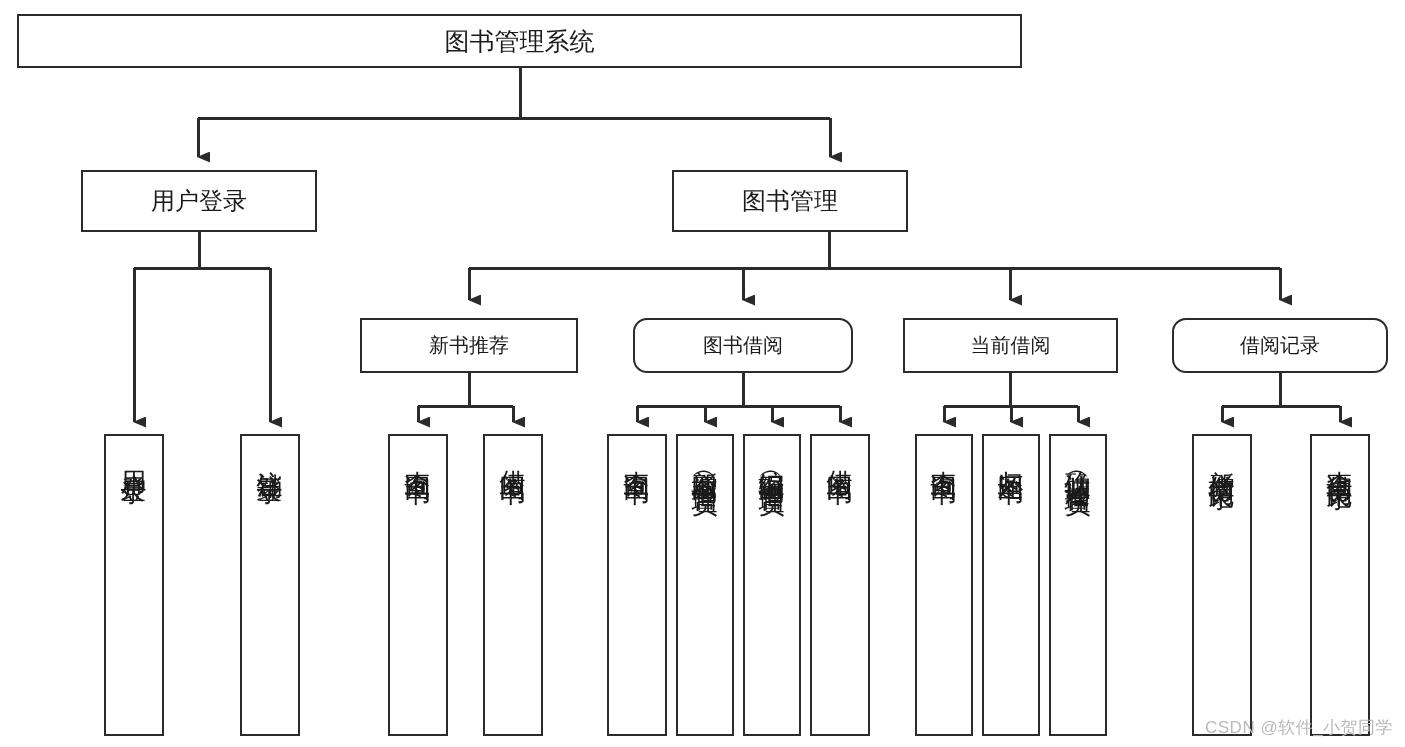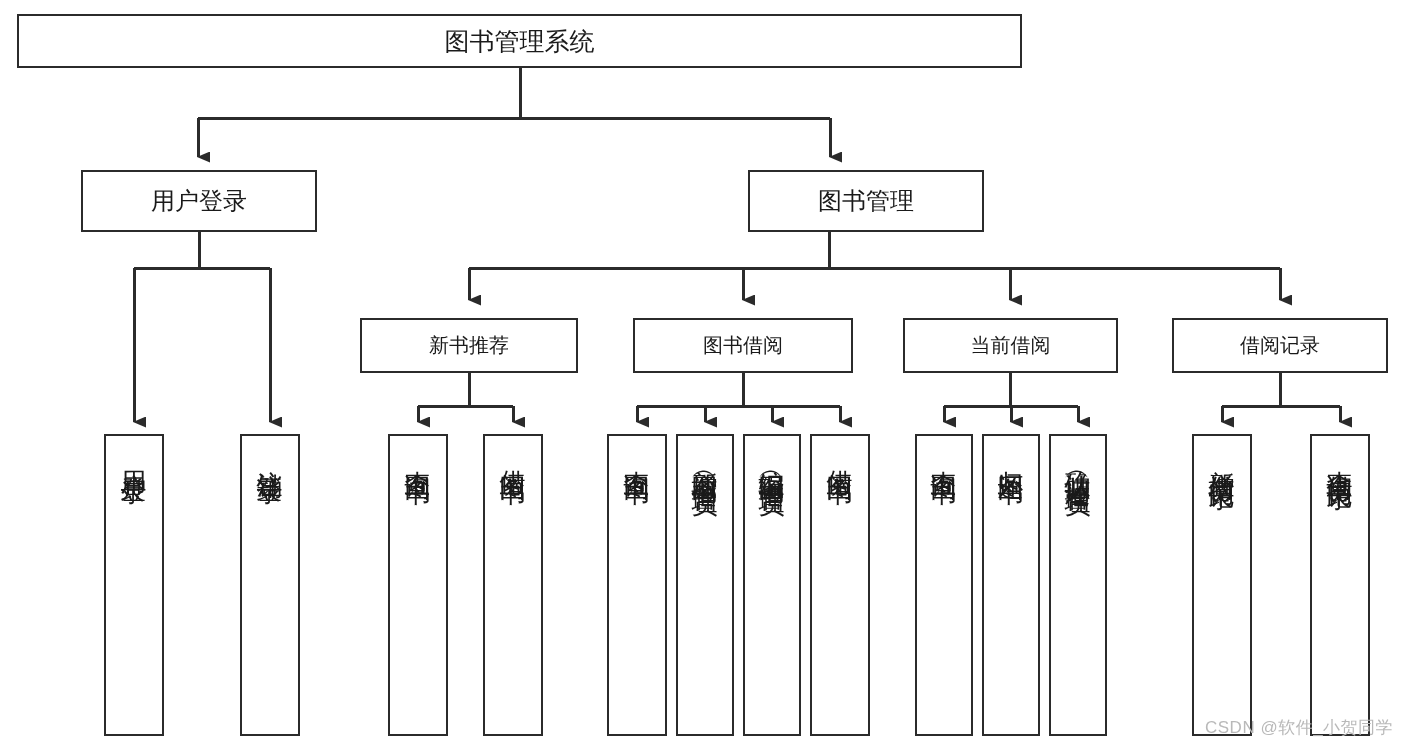--- a/index.html
+++ b/index.html
@@ -126,34 +126,34 @@
     </g>
   </svg>
 
   <div class="node node-root" style="left:17px; top:14px; width:1005px; height:54px;">
     <span class="node-label">图书管理系统</span>
   </div>
 
   <div class="node node-l2" style="left:81px; top:170px; width:236px; height:62px;">
     <span class="node-label">用户登录</span>
   </div>
-  <div class="node node-l2" style="left:748px; top:170px; width:236px; height:62px;">
+  <div class="node node-l2" style="left:672px; top:170px; width:236px; height:62px;">
     <span class="node-label">图书管理</span>
   </div>
 
   <div class="node node-l3" style="left:360px; top:318px; width:218px; height:55px;">
     <span class="node-label">新书推荐</span>
   </div>
-  <div class="node node-l3" style="left:633px; top:318px; width:220px; height:55px;">
+  <div class="node node-l3" style="left:633px; top:318px; width:220px; height:55px;border-radius:14px;">
     <span class="node-label">图书借阅</span>
   </div>
   <div class="node node-l3" style="left:903px; top:318px; width:215px; height:55px;">
     <span class="node-label">当前借阅</span>
   </div>
-  <div class="node node-l3" style="left:1172px; top:318px; width:216px; height:55px;">
+  <div class="node node-l3" style="left:1172px; top:318px; width:216px; height:55px;border-radius:14px;">
     <span class="node-label">借阅记录</span>
   </div>
 
   <div class="node node-leaf" style="left:104px; top:434px; width:60px; height:302px;">
     <span class="node-label">用户登录</span>
   </div>
   <div class="node node-leaf" style="left:240px; top:434px; width:60px; height:302px;">
     <span class="node-label">注销登录</span>
   </div>
 

